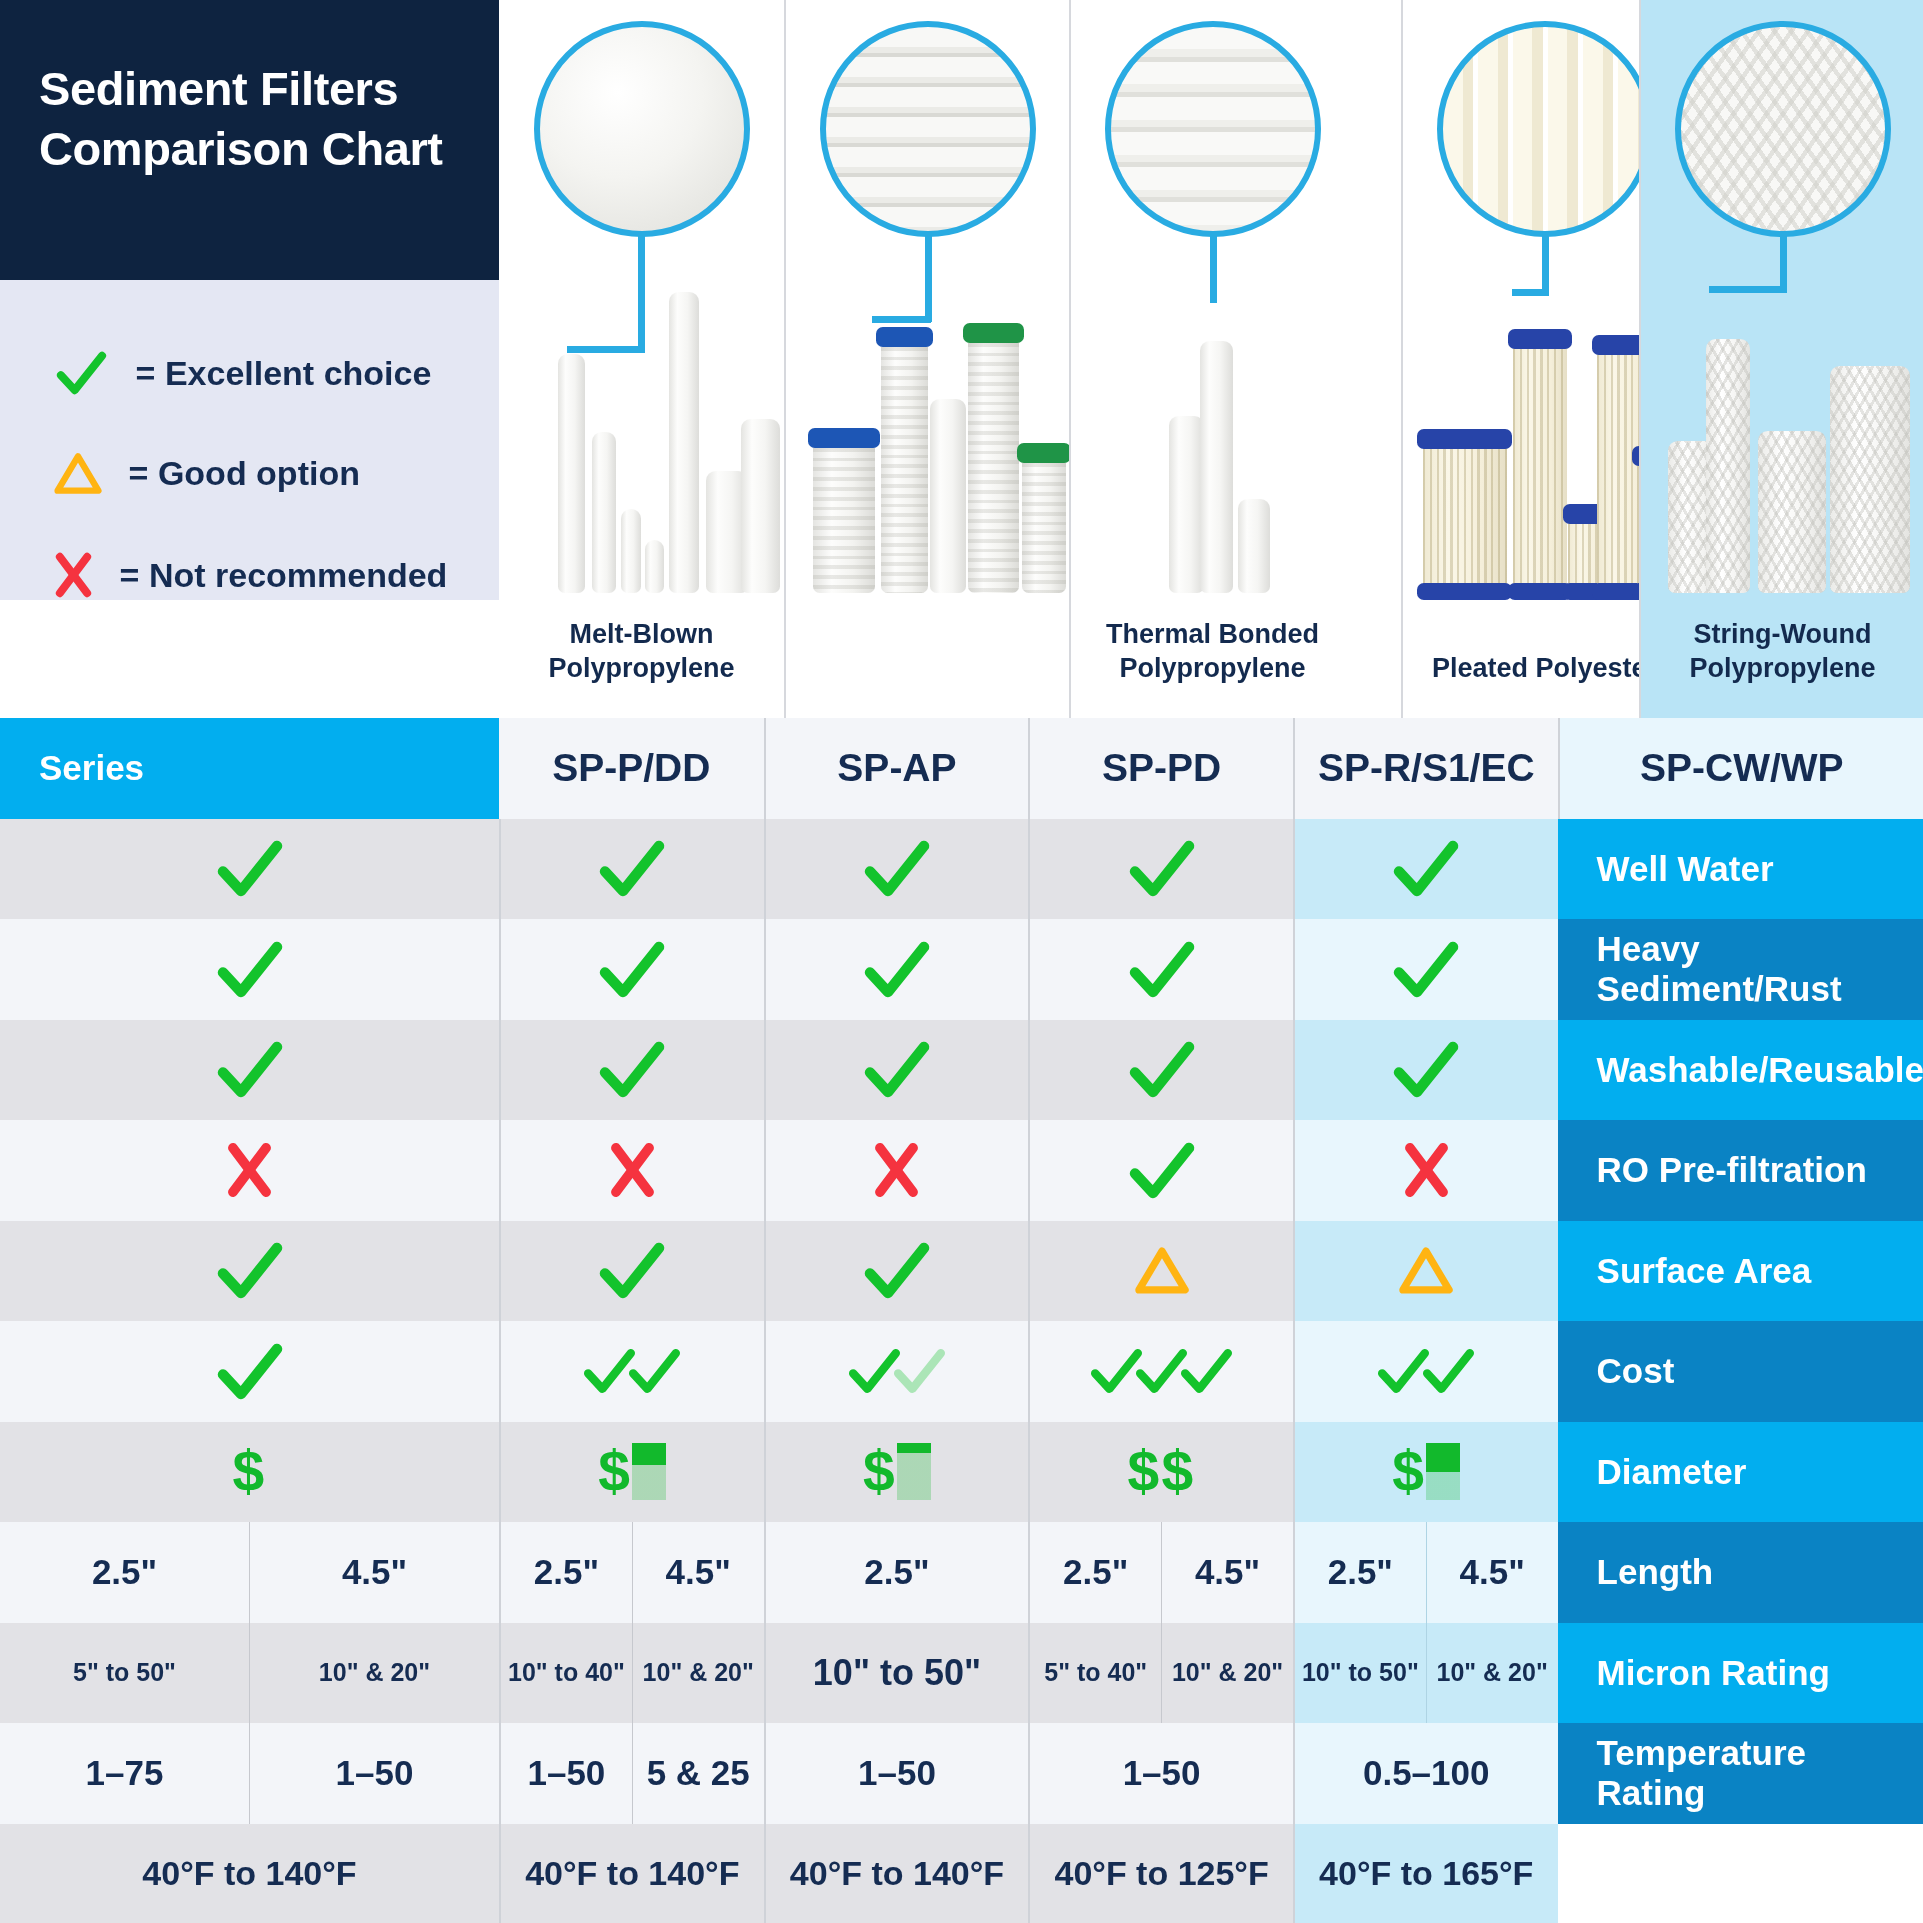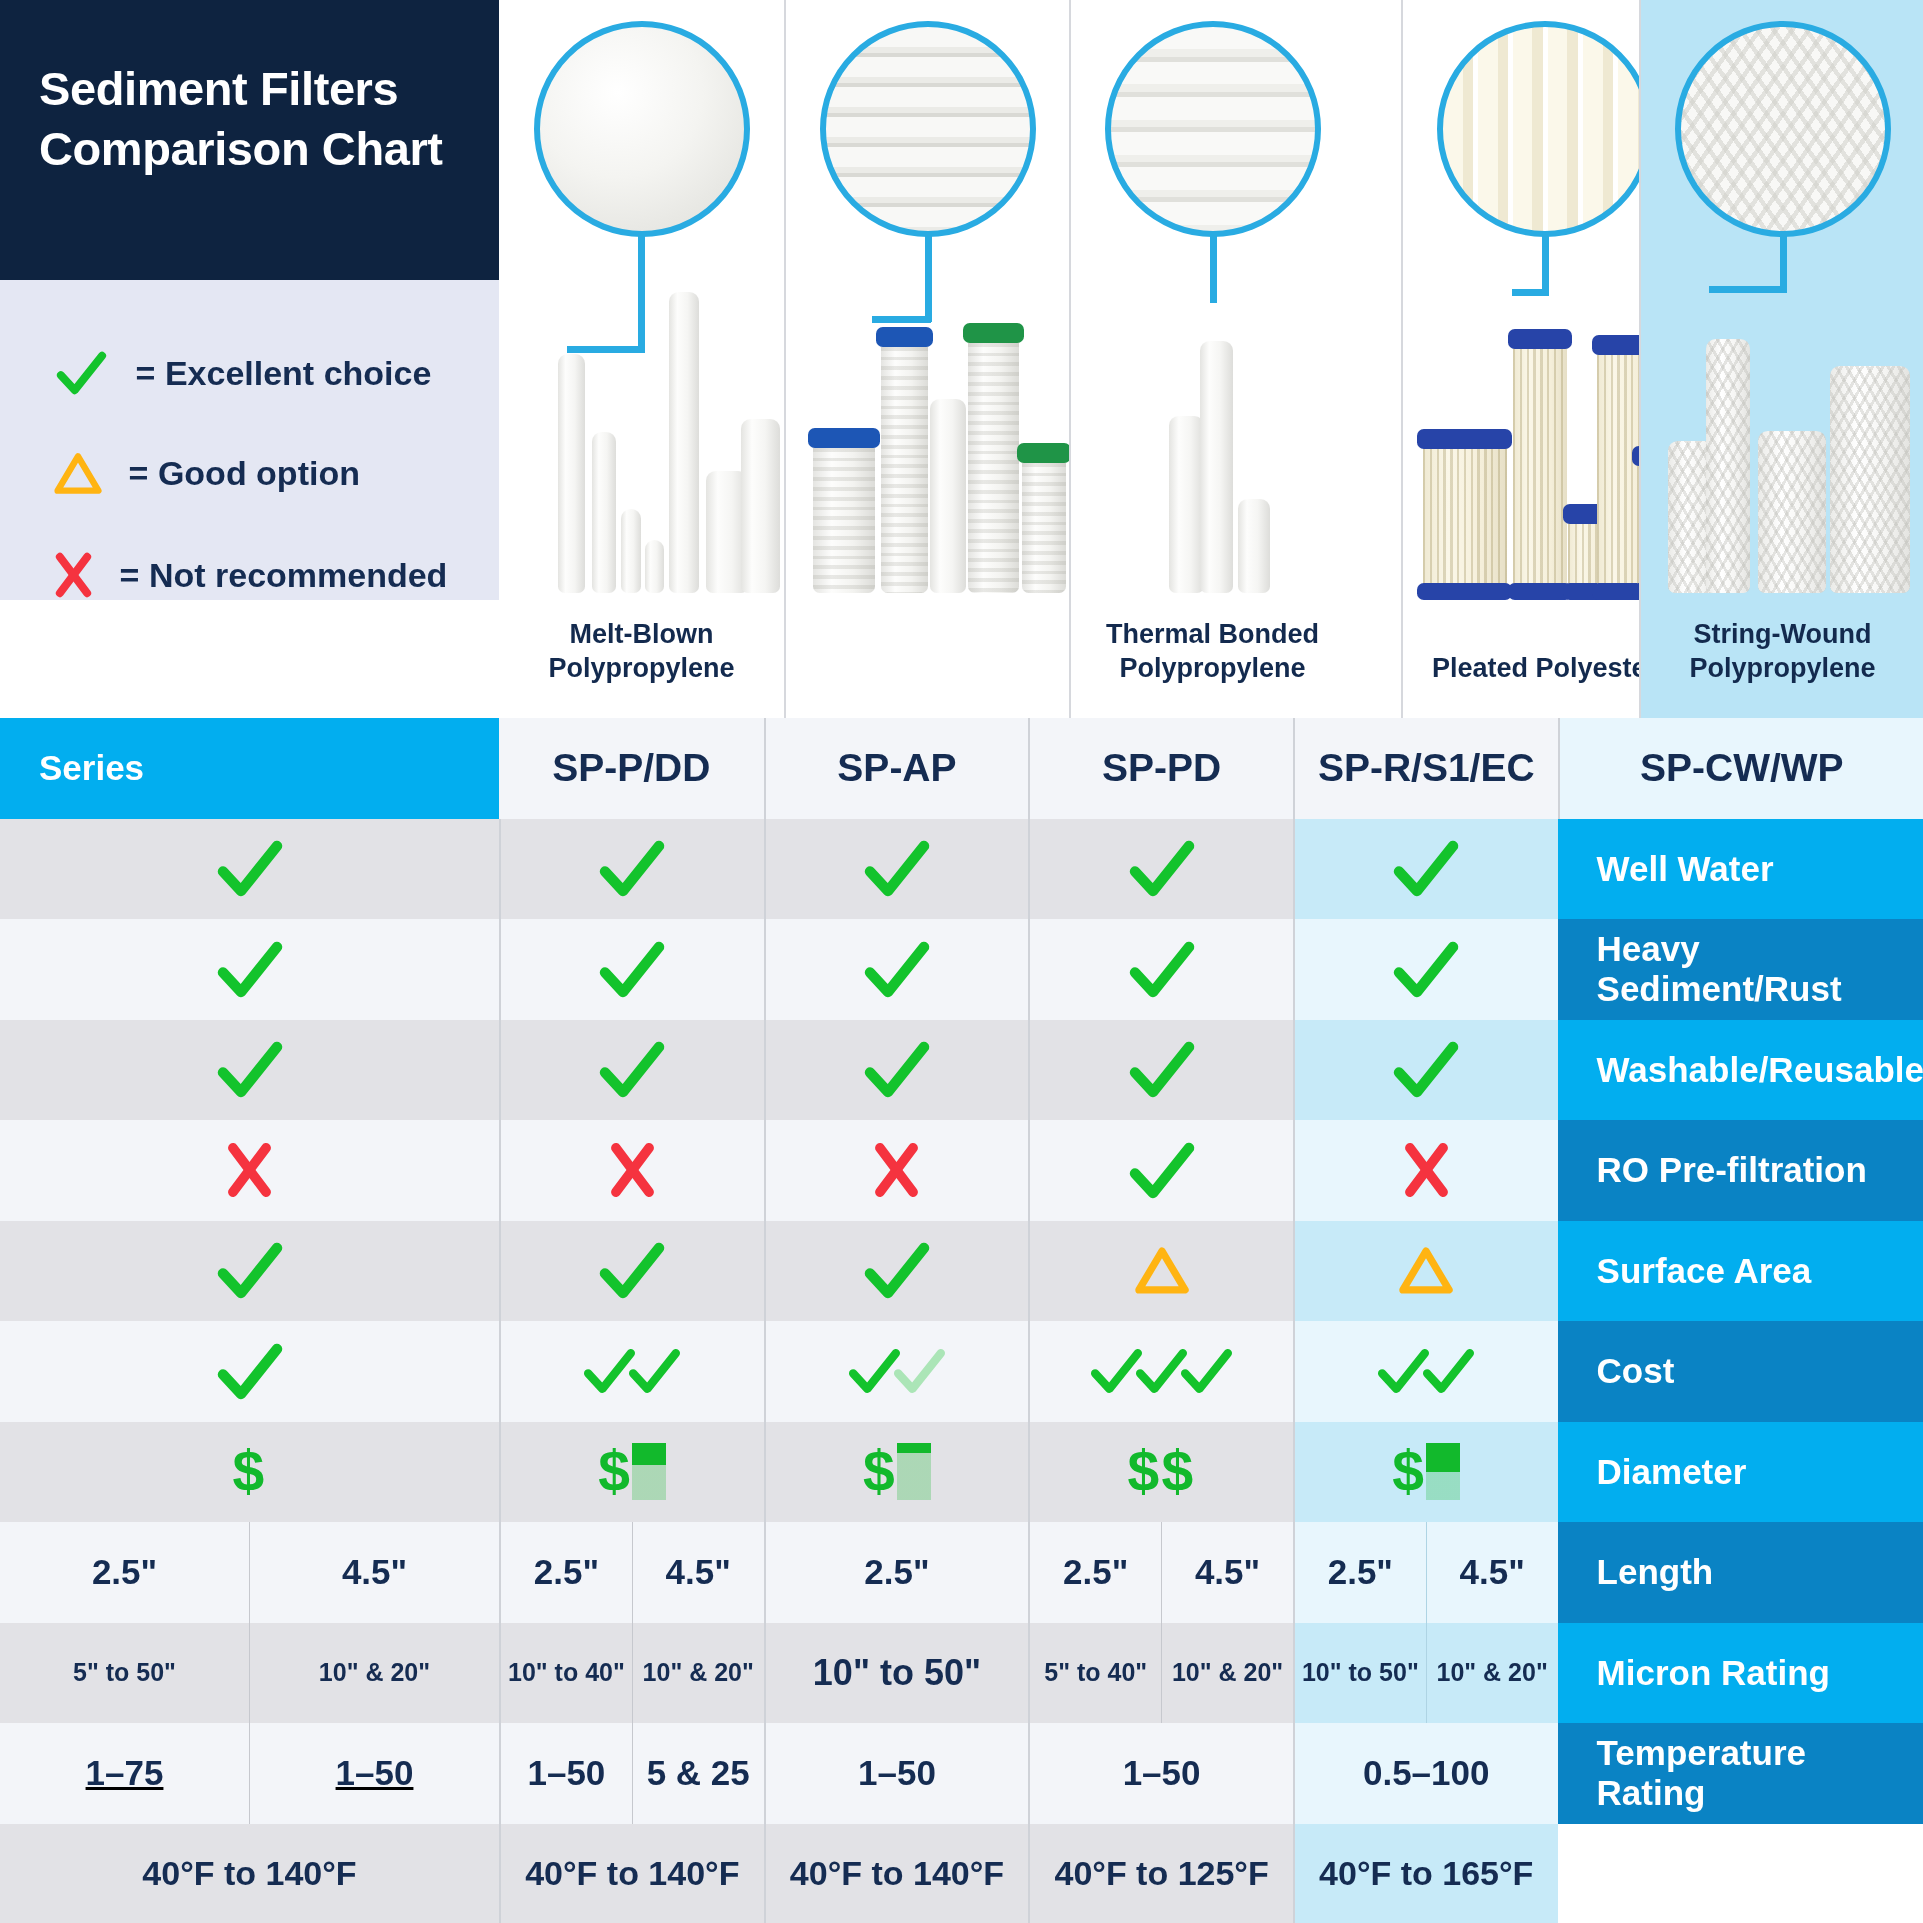--- a/index.html
+++ b/index.html
@@ -549,21 +549,21 @@
       </div>
       <div class="val alt hl">
         <div class="half">
           <span class="t t-len">10" to 50"</span>
         </div>
         <div class="half r">
           <span class="t t-len">10" &amp; 20"</span>
         </div>
       </div>
       <div class="lbl">Micron Rating</div>
-      <div class="val" style="border-left: none; text-decoration: underline;">
+      <div class="val" style="border-left: none;">
         <div class="half">
           <span class="t t-mic">1–75</span>
         </div>
         <div class="half r">
           <span class="t t-mic">1–50</span>
         </div>
       </div>
       <div class="val">
         <div class="half">
           <span class="t t-mic">1–50</span>

